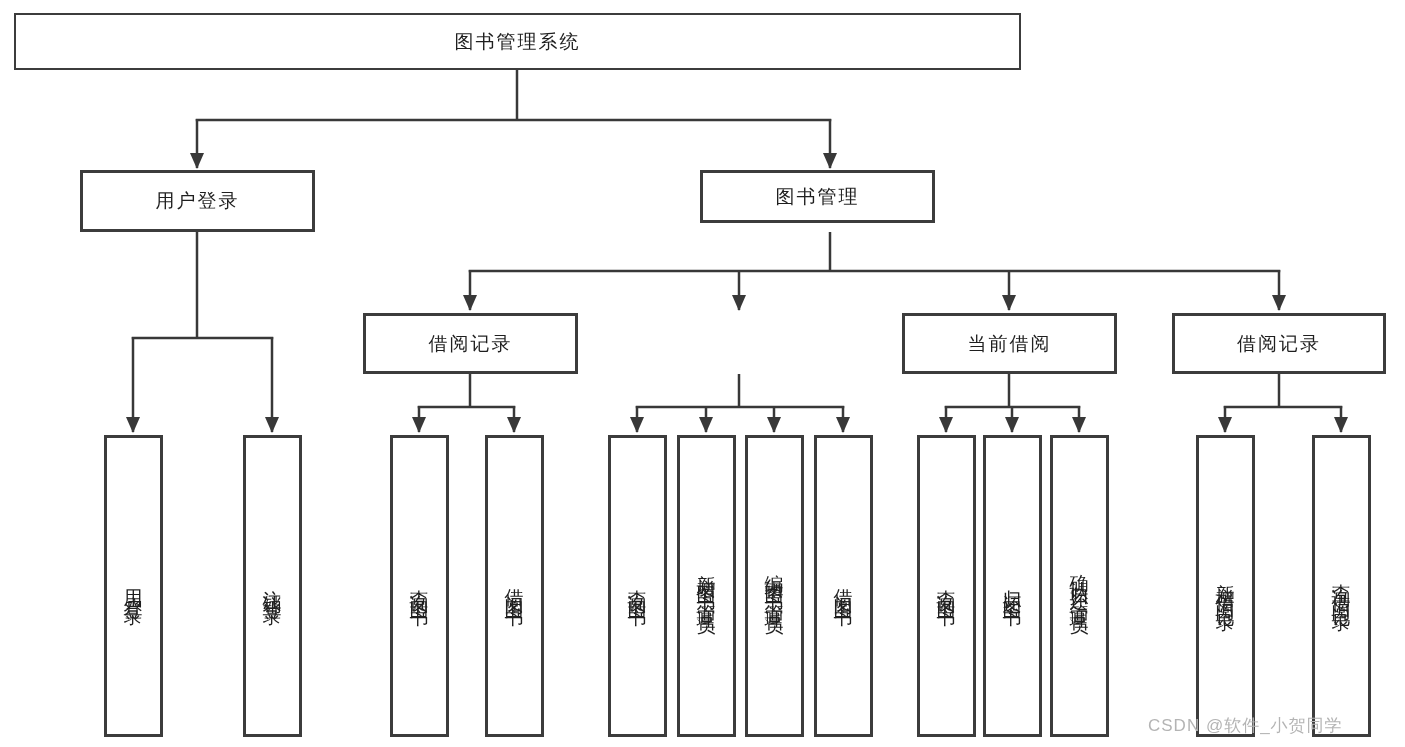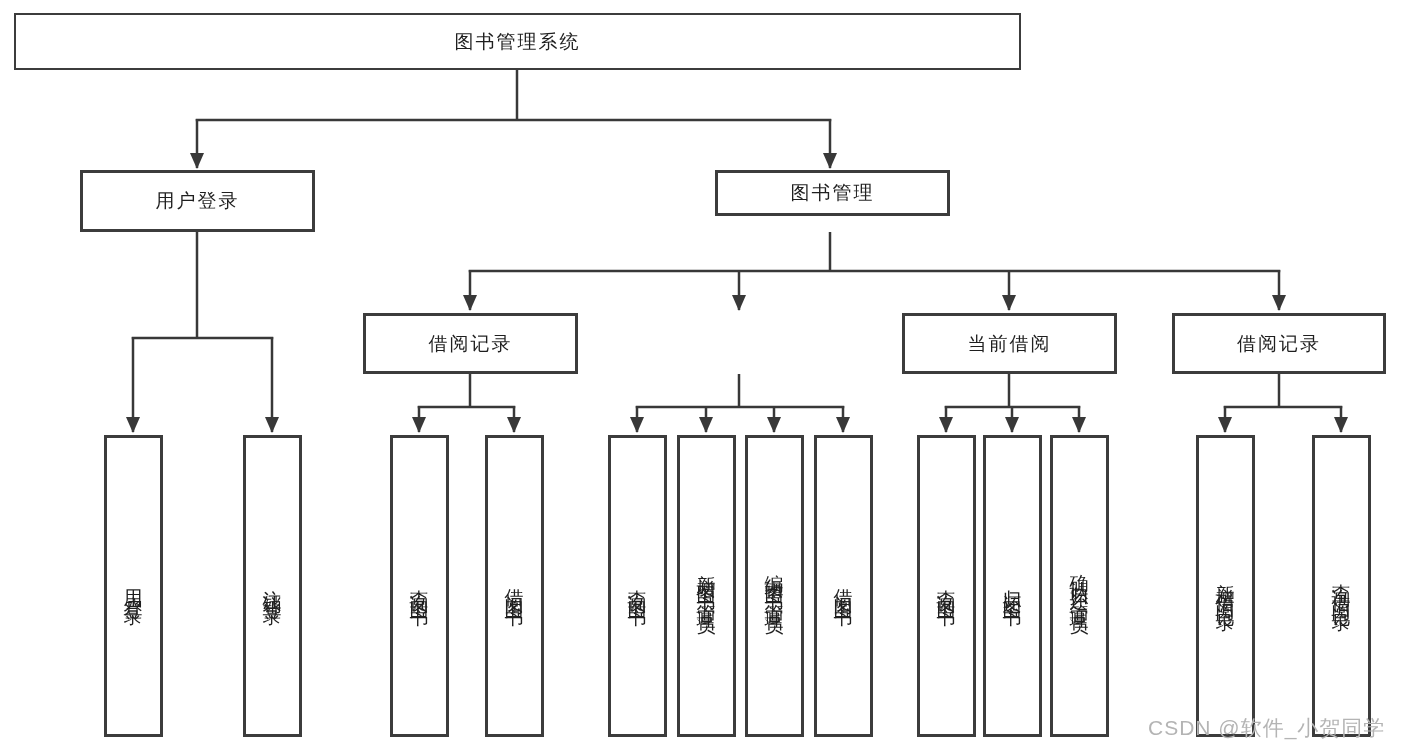--- a/index.html
+++ b/index.html
@@ -23,21 +23,21 @@
   .vnode {
     position:absolute; background:#fff;
     border:3px solid var(--box-border,#3c3c3c);
     display:flex; align-items:center; justify-content:center;
     writing-mode:vertical-rl; text-orientation:mixed;
     color:var(--text,#1f1f1f); font-size:19px; letter-spacing:6px;
     line-height:1;
   }
   .watermark {
     position:absolute; left:1148px; top:714px;
-    font-size:21px; color:var(--watermark,#b4b4b4); letter-spacing:1px;
+    font-size:17px; color:var(--watermark,#b4b4b4); letter-spacing:1px;
     white-space:nowrap;
   }
 </style>
 </head>
 <body>
 
 <div class="canvas">
 
   <svg class="wires" width="1405" height="747" viewBox="0 0 1405 747">
     <defs>
@@ -83,21 +83,21 @@
 
     <line x1="1279" y1="374" x2="1279" y2="408"></line>
     <line x1="1223.75" y1="407" x2="1342.25" y2="407"></line>
     <line x1="1225" y1="406" x2="1225" y2="432" marker-end="url(#arrowhead)"></line>
     <line x1="1341" y1="406" x2="1341" y2="432" marker-end="url(#arrowhead)"></line>
   </svg>
 
   <div class="node root" style="left:14px; top:13px; width:1007px; height:57px;">图书管理系统</div>
 
   <div class="node" style="left:80px; top:170px; width:235px; height:62px;">用户登录</div>
-  <div class="node" style="left:715px; top:170px; width:235px; height:46px;text-align:center;">图书管理</div>
+  <div class="node" style="left:700px; top:170px; width:235px; height:53px;text-align:center;">图书管理</div>
 
   <div class="node" style="left:363px; top:313px; width:215px; height:61px;">借阅记录</div>
   <div class="node" style="left:902px; top:313px; width:215px; height:61px;">当前借阅</div>
   <div class="node" style="left:1172px; top:313px; width:214px; height:61px;">借阅记录</div>
 
   <div class="vnode" style="left:104px; top:435px; width:59px; height:302px;">用户登录</div>
   <div class="vnode" style="left:243px; top:435px; width:59px; height:302px;">注销登录</div>
 
   <div class="vnode" style="left:390px; top:435px; width:59px; height:302px;">查询图书</div>
   <div class="vnode" style="left:485px; top:435px; width:59px; height:302px;">借阅图书</div>

